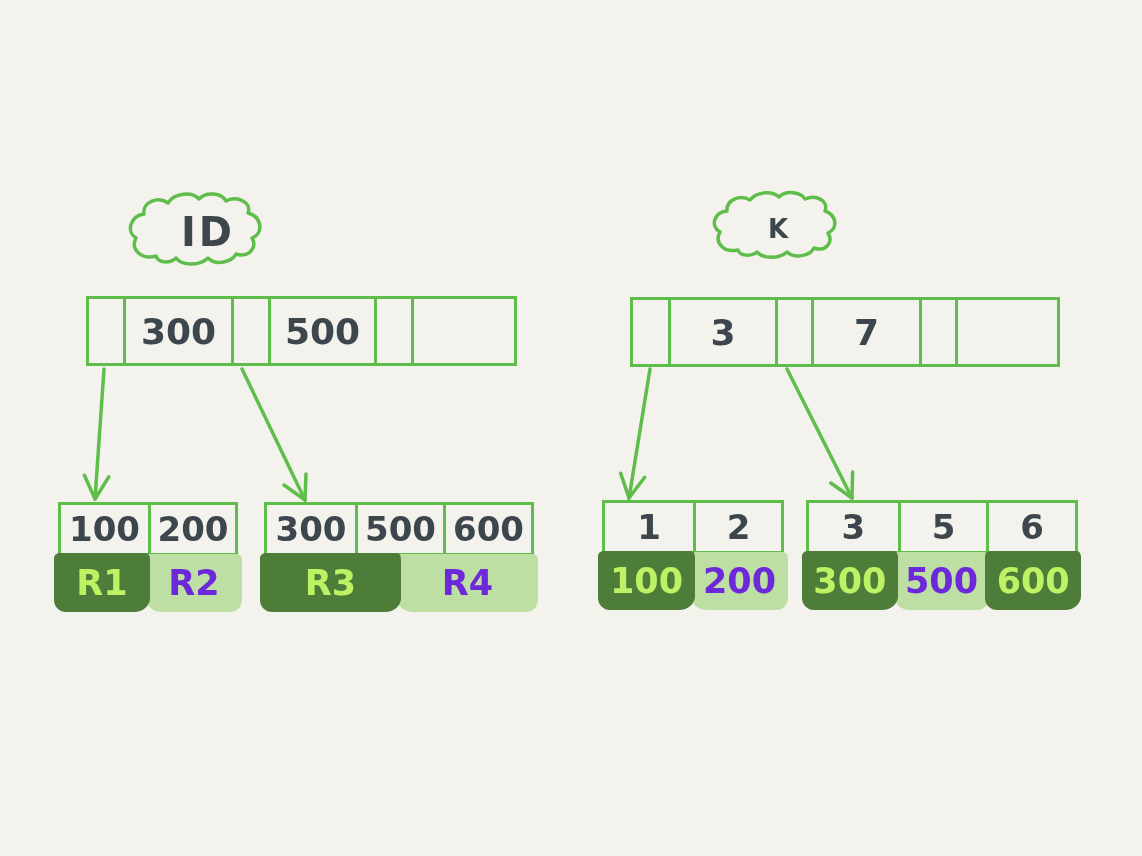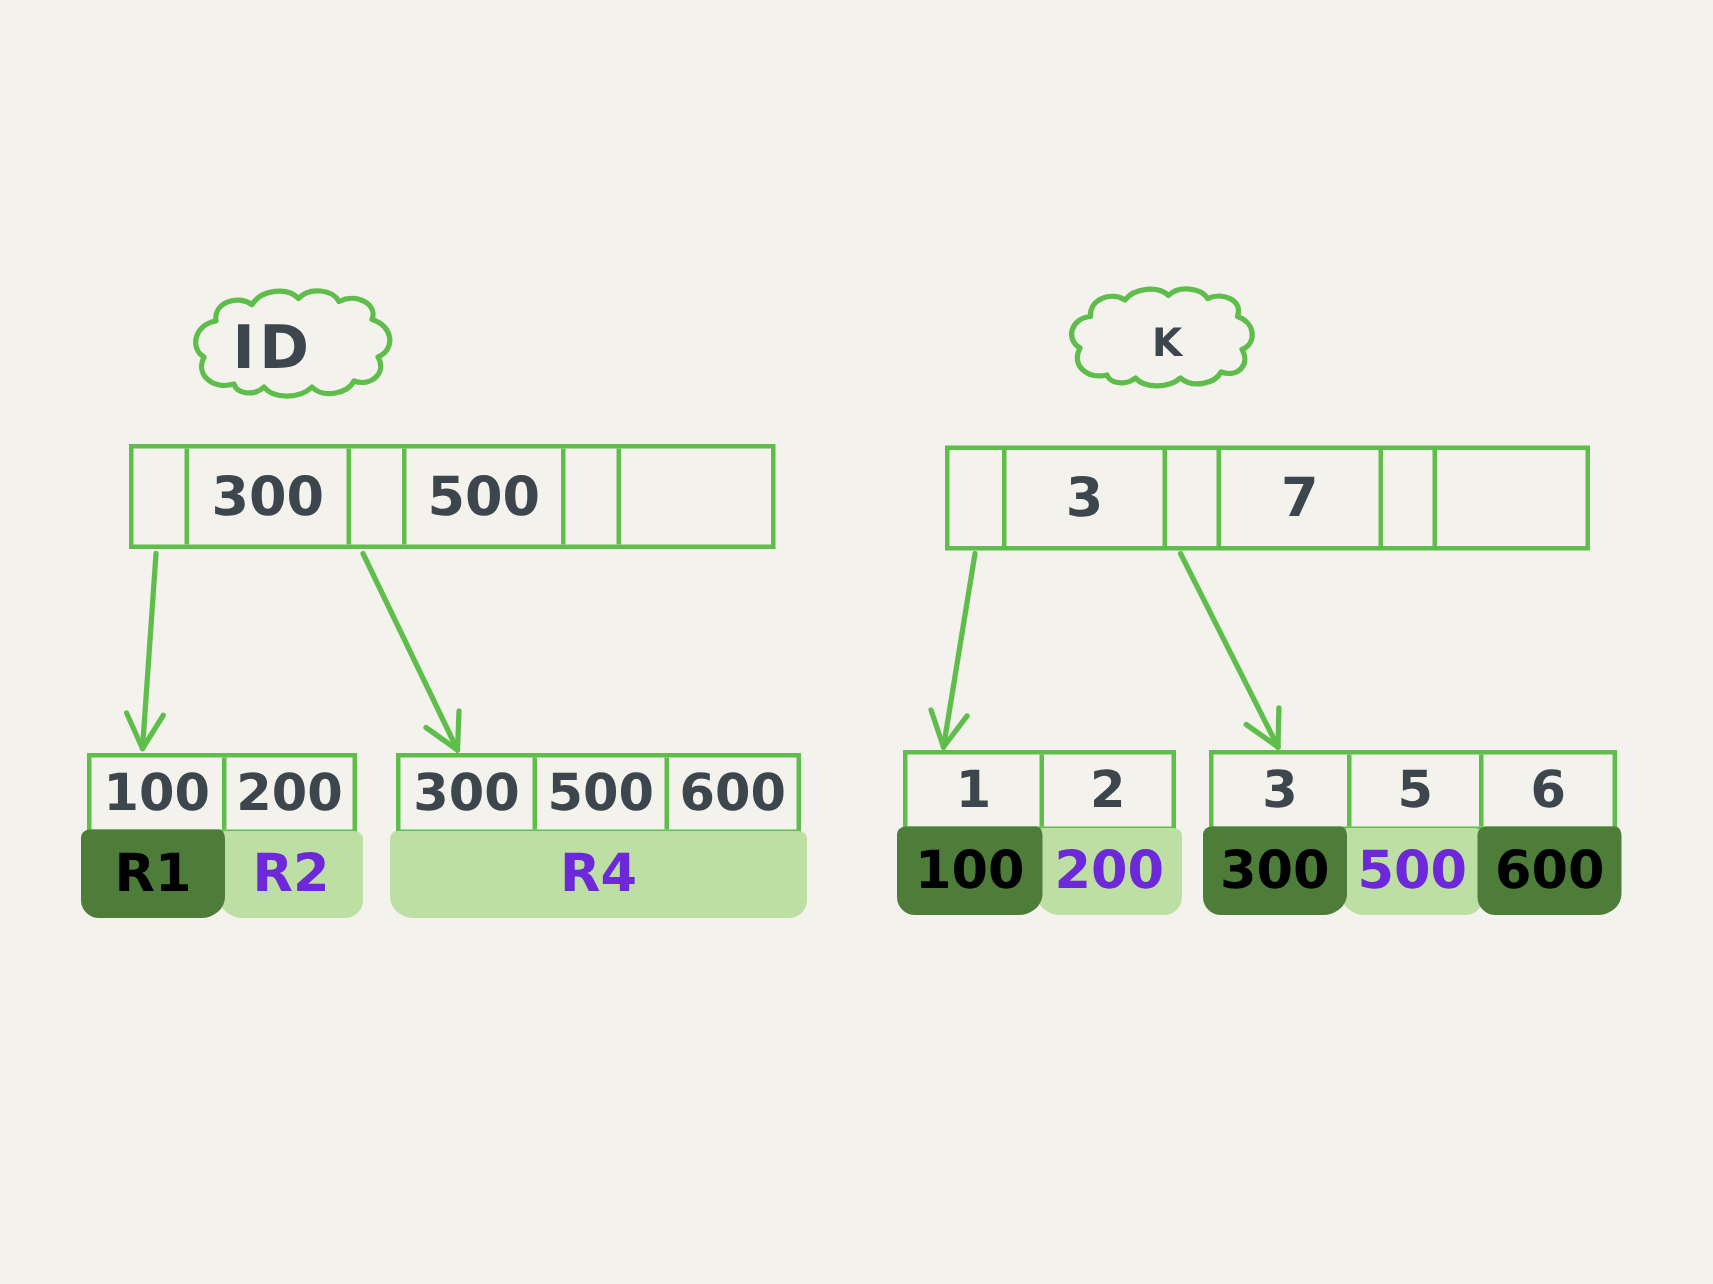--- a/index.html
+++ b/index.html
@@ -12,21 +12,21 @@
   }
   .overlay{position:absolute;left:0;top:0;width:1142px;height:856px;pointer-events:none;}
 
   
   .cloud-label{
     position:absolute;
     color:#3c464c;
     text-align:center;
     font-weight:700;
   }
-  .label-id{left:132px;top:209px;width:100px;font-size:40px;letter-spacing:3px;}
+  .label-id{left:158px;top:209px;width:100px;font-size:40px;letter-spacing:3px;}
   .label-k{left:728px;top:214px;width:100px;font-size:26px;}
 
   
   .node{
     position:absolute;
     box-sizing:border-box;
     border:3px solid #5fbe4b;
     display:grid;
     background:transparent;
   }
@@ -63,21 +63,21 @@
   .vals-a{left:54px;top:553px;width:188px;height:59px;}
   .vals-b{left:260px;top:553px;width:278px;height:59px;}
   .vals-c{left:598px;top:551px;width:190px;height:59px;}
   .vals-d{left:802px;top:551px;width:279px;height:59px;}
   .block{
     flex:1;
     display:flex;align-items:center;justify-content:center;
     font-size:35px;font-weight:700;
   }
   .block.dark{
-    background:#4e7d3a;color:#000000;
+    background:#4e7d3a;color:#bef264;
     border-radius:6px 4px 16px 12px / 5px 6px 14px 12px;
     margin:0 -3px;z-index:2;
   }
   .block.light{
     background:#bedfa4;color:#6d28d9;
     border-radius:4px 6px 12px 16px / 6px 5px 12px 14px;
     margin:1px -1px 0 -1px;z-index:1;
   }
   .vals .block:first-child{margin-left:0;}
   .vals .block:last-child{margin-right:0;}
@@ -154,20 +154,21 @@
     <div class="block dark">R1</div>
     <div class="block light">R2</div>
   </div>
 
   <div class="leaf-keys keys-b">
     <div class="cell">300</div>
     <div class="cell">500</div>
     <div class="cell">600</div>
   </div>
   <div class="vals vals-b">
+    <div class="block dark">R3</div>
     <div class="block light">R4</div>
   </div>
 
   <div class="leaf-keys keys-c">
     <div class="cell">1</div>
     <div class="cell">2</div>
   </div>
   <div class="vals vals-c">
     <div class="block dark">100</div>
     <div class="block light">200</div>

